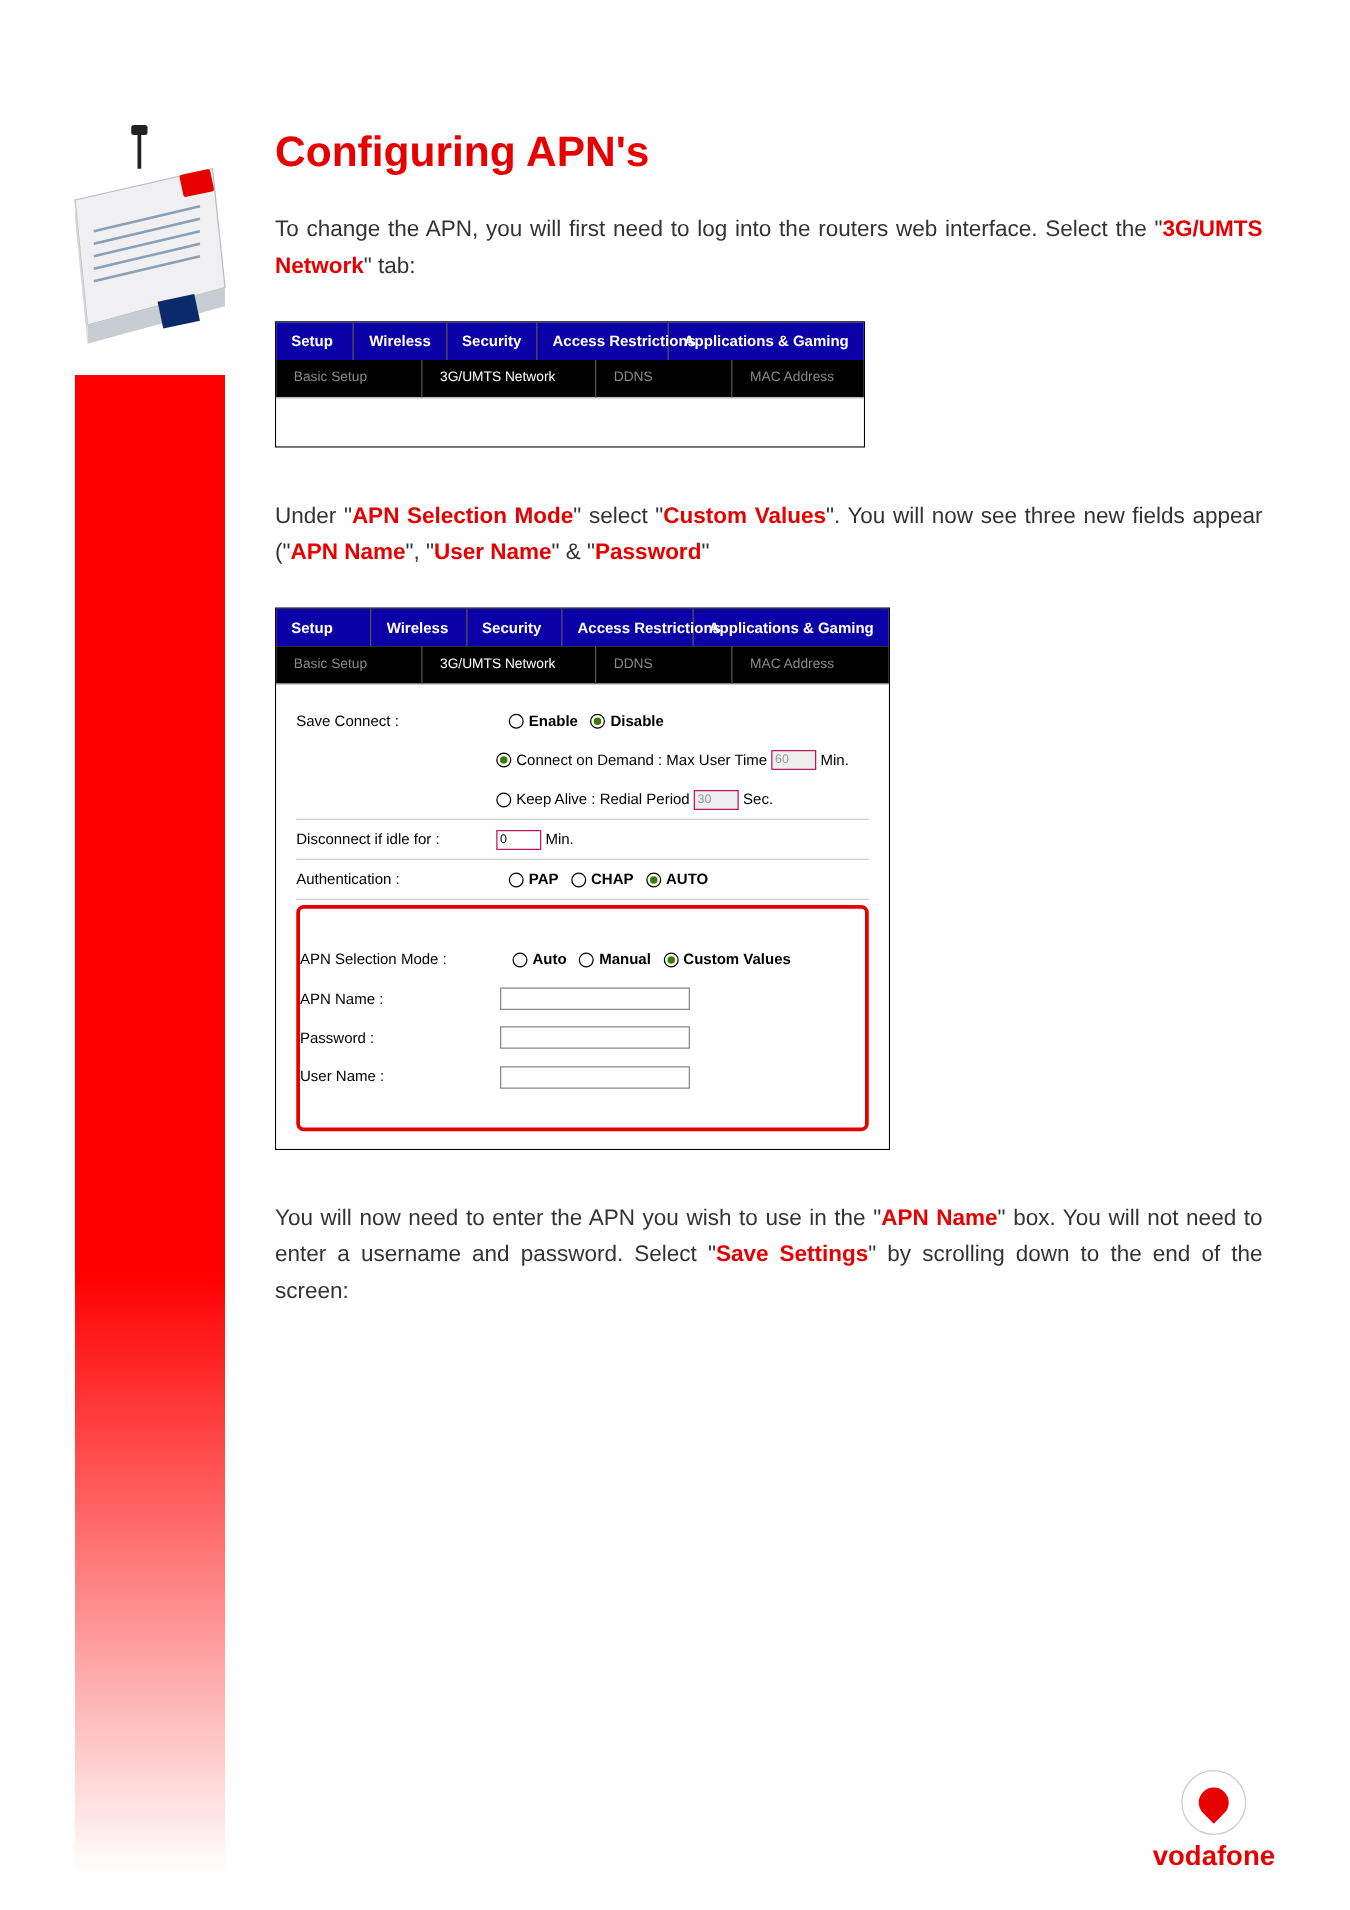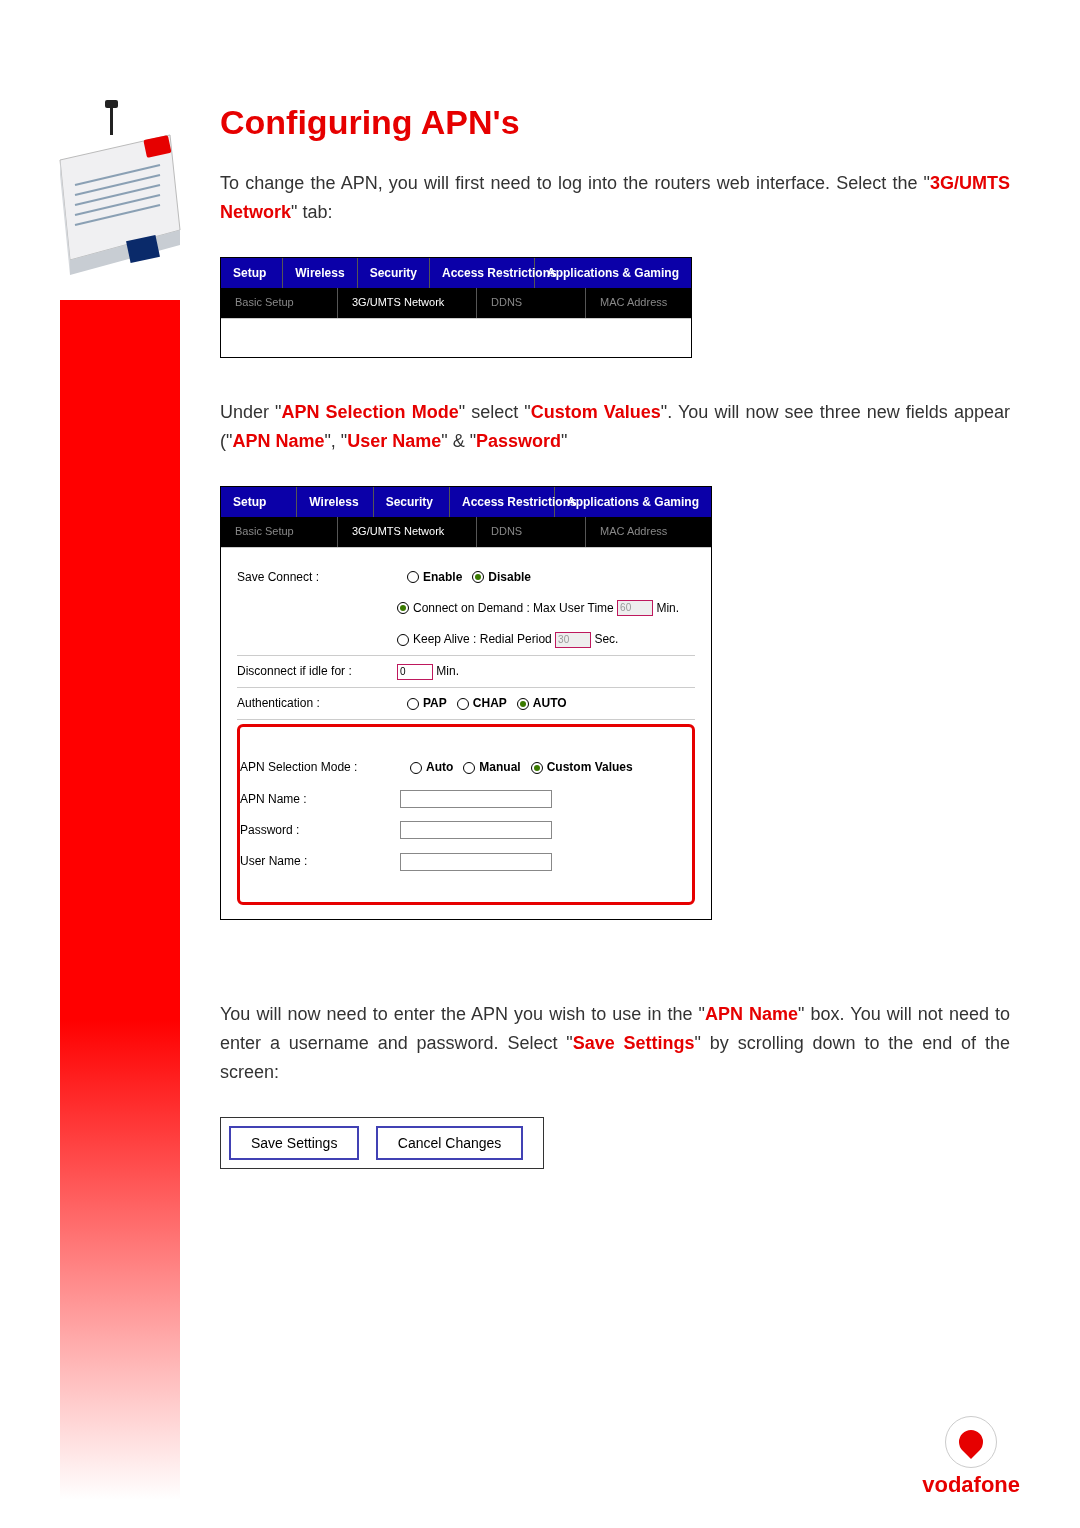--- a/index.html
+++ b/index.html
@@ -158,28 +158,24 @@
             <span class="text-input"></span>
           </div>
           <div class="row noborder">
             <span class="lbl">User Name :</span>
             <span class="text-input"></span>
           </div>
         </div>
       </div>
     </div>
 
-    <p class="body" style="margin-top:40px">
+    <p class="body" style="">
       <span>You will now need to enter the APN you wish to use in the "</span><b class="red-bold">APN Name</b><span>" box. You will not need to enter a username and password. Select "</span><span class="red-bold">Save Settings</span><span>" by scrolling down to the end of the screen:</span>
     </p>
 
-    <div class="save-shot">
-      <span class="btn">Save Settings</span>
-      <span class="btn">Cancel Changes</span>
-    </div>
   </div>
 
   <div class="vf-logo">
     <div class="vf-circle">
         <div class="vf-drop"></div>
       </div>
     <div class="vf-text">vodafone</div>
   </div>
 
 </div>

